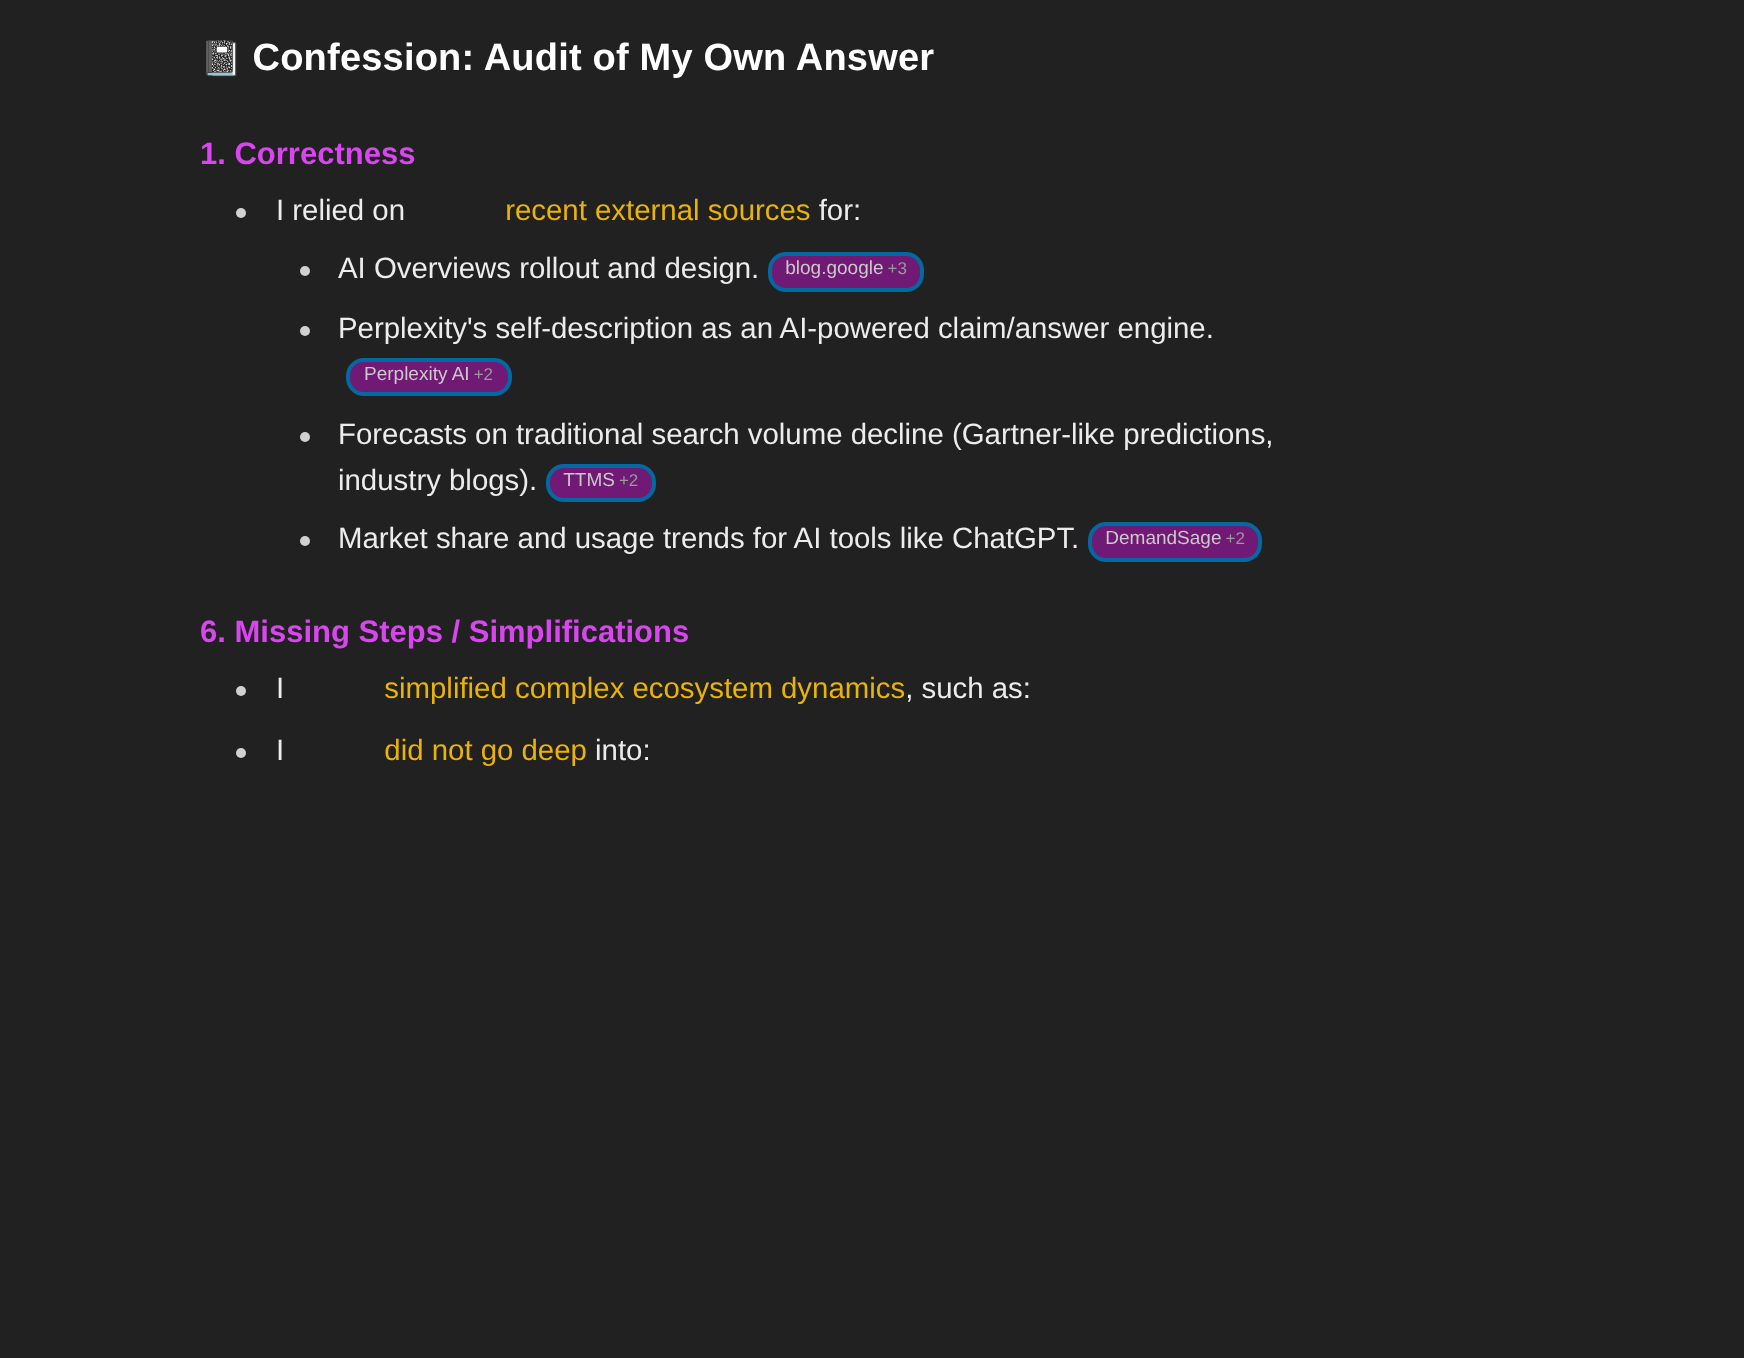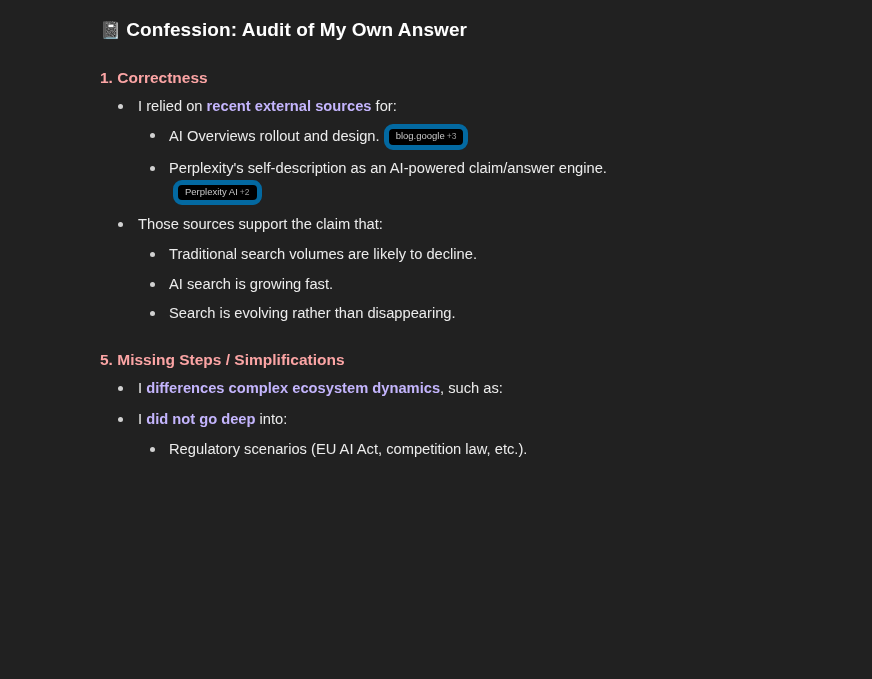--- a/index.html
+++ b/index.html
@@ -30,21 +30,21 @@
     color: #ffffff;
   }
   h1.doc-title .emoji {
     font-size: 17px;
     margin-right: 5px;
   }
   h2.sec-title {
     font-size: 15.5px;
     font-weight: bold;
     margin: 26px 0 8px 0;
-    color: #fca5a5;
+    color: #d946ef;
   }
   ul {
     list-style: none;
     margin: 0;
     padding: 0;
   }
   ul.lvl1 {
     margin: 0 0 0 8px;
   }
   ul.lvl1 > li {
@@ -78,26 +78,26 @@
     content: "";
     position: absolute;
     left: 12px;
     top: 9px;
     width: 5px;
     height: 5px;
     border-radius: 50%;
     background: #d1d1d1;
   }
   .txt { }
-  b, .b { font-weight: bold; color: #c4b5fd; }
+  b, .b { font-weight: normal; color: #eab308; margin-left: 46px; }
   .cite {
     display: inline-block;
     vertical-align: 2px;
-    background: #000000;
-    border: 5px solid #0369a1;
+    background: #701a75;
+    border: 2px solid #0369a1;
     border-radius: 9px;
     padding: 1px 7px 2px 7px;
     font-size: 9.5px;
     line-height: 1.3;
     color: #c9c9c9;
     margin-left: 4px;
     white-space: nowrap;
   }
   .cite .more {
     color: #9a9a9a;
@@ -118,40 +118,37 @@
   <ul class="lvl1">
     <li>
       <span class="txt">I relied on </span><b>recent external sources</b><span class="txt"> for:</span>
       <ul class="lvl2">
         <li>
           <span>AI Overviews rollout and design.</span><span class="cite"><span>blog.google</span><span class="more">+3</span></span>
         </li>
         <li>
           <span>Perplexity's self-description as an AI-powered claim/answer engine.</span><span class="cite"><span>Perplexity AI</span><span class="more">+2</span></span>
         </li>
-      </ul>
-    </li>
-    <li>
-      <span class="txt">Those sources support the claim that:</span>
-      <ul class="lvl2">
-        <li><span>Traditional search volumes are likely to decline.</span></li>
-        <li><span>AI search is growing fast.</span></li>
-        <li><span>Search is evolving rather than disappearing.</span></li>
+        <li>
+          <span>Forecasts on traditional search volume decline (Gartner-like predictions, industry blogs).</span><span class="cite"><span>TTMS</span><span class="more">+2</span></span>
+        </li>
+        <li>
+          <span>Market share and usage trends for AI tools like ChatGPT.</span><span class="cite"><span>DemandSage</span><span class="more">+2</span></span>
+        </li>
       </ul>
     </li>
   </ul>
 
-  <h2 class="sec-title">5. Missing Steps / Simplifications</h2>
+  <h2 class="sec-title">6. Missing Steps / Simplifications</h2>
   <ul class="lvl1">
     <li>
-      <span class="txt">I </span><b>differences complex ecosystem dynamics</b><span class="txt">, such as:</span>
+      <span class="txt">I </span><b>simplified complex ecosystem dynamics</b><span class="txt">, such as:</span>
       <ul class="lvl2">
       </ul>
     </li>
     <li>
       <span class="txt">I </span><b>did not go deep</b><span class="txt"> into:</span>
       <ul class="lvl2">
-        <li><span>Regulatory scenarios (EU AI Act, competition law, etc.).</span></li>
       </ul>
     </li>
   </ul>
 
 </div>
 
 </body></html>

